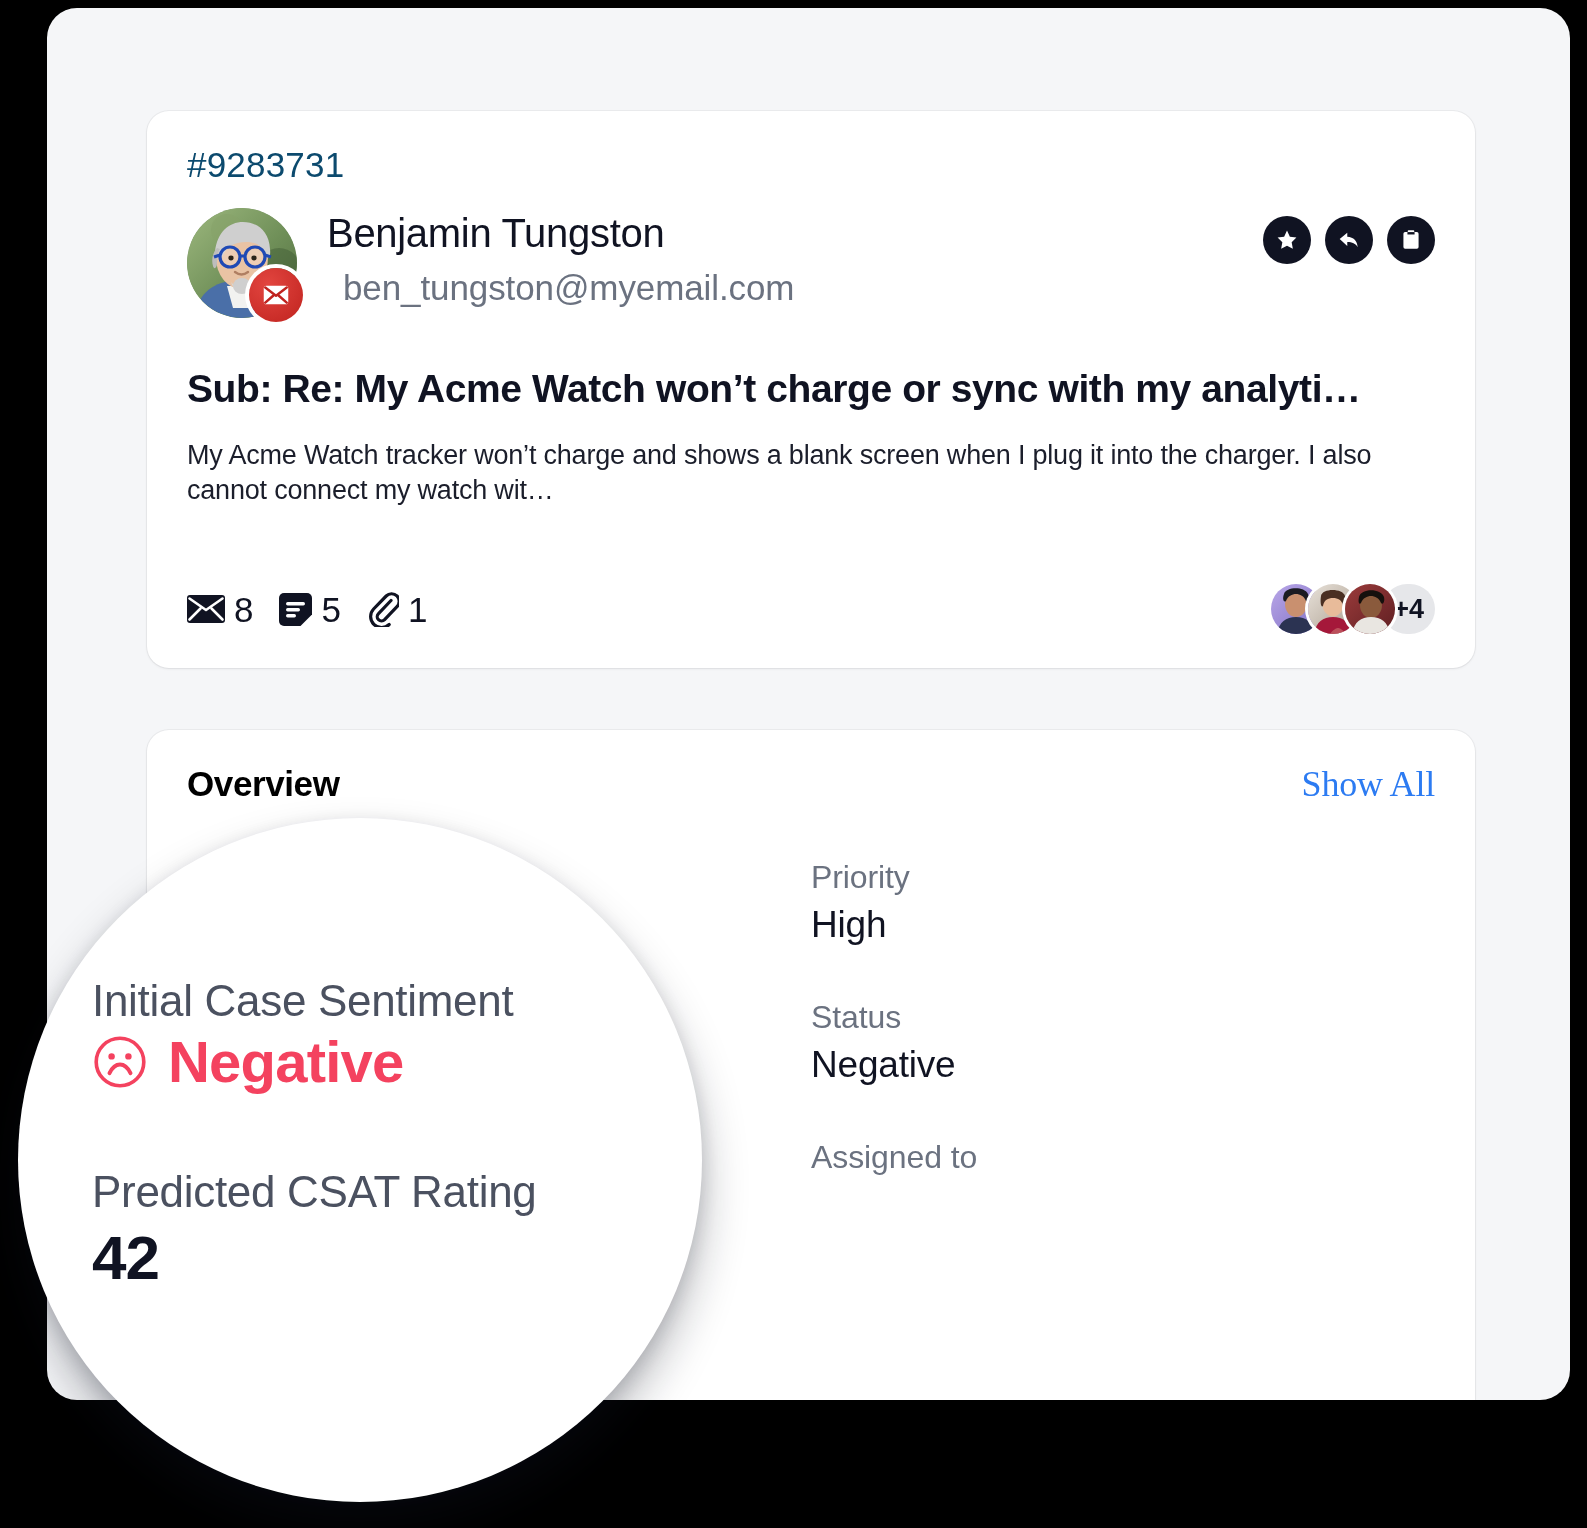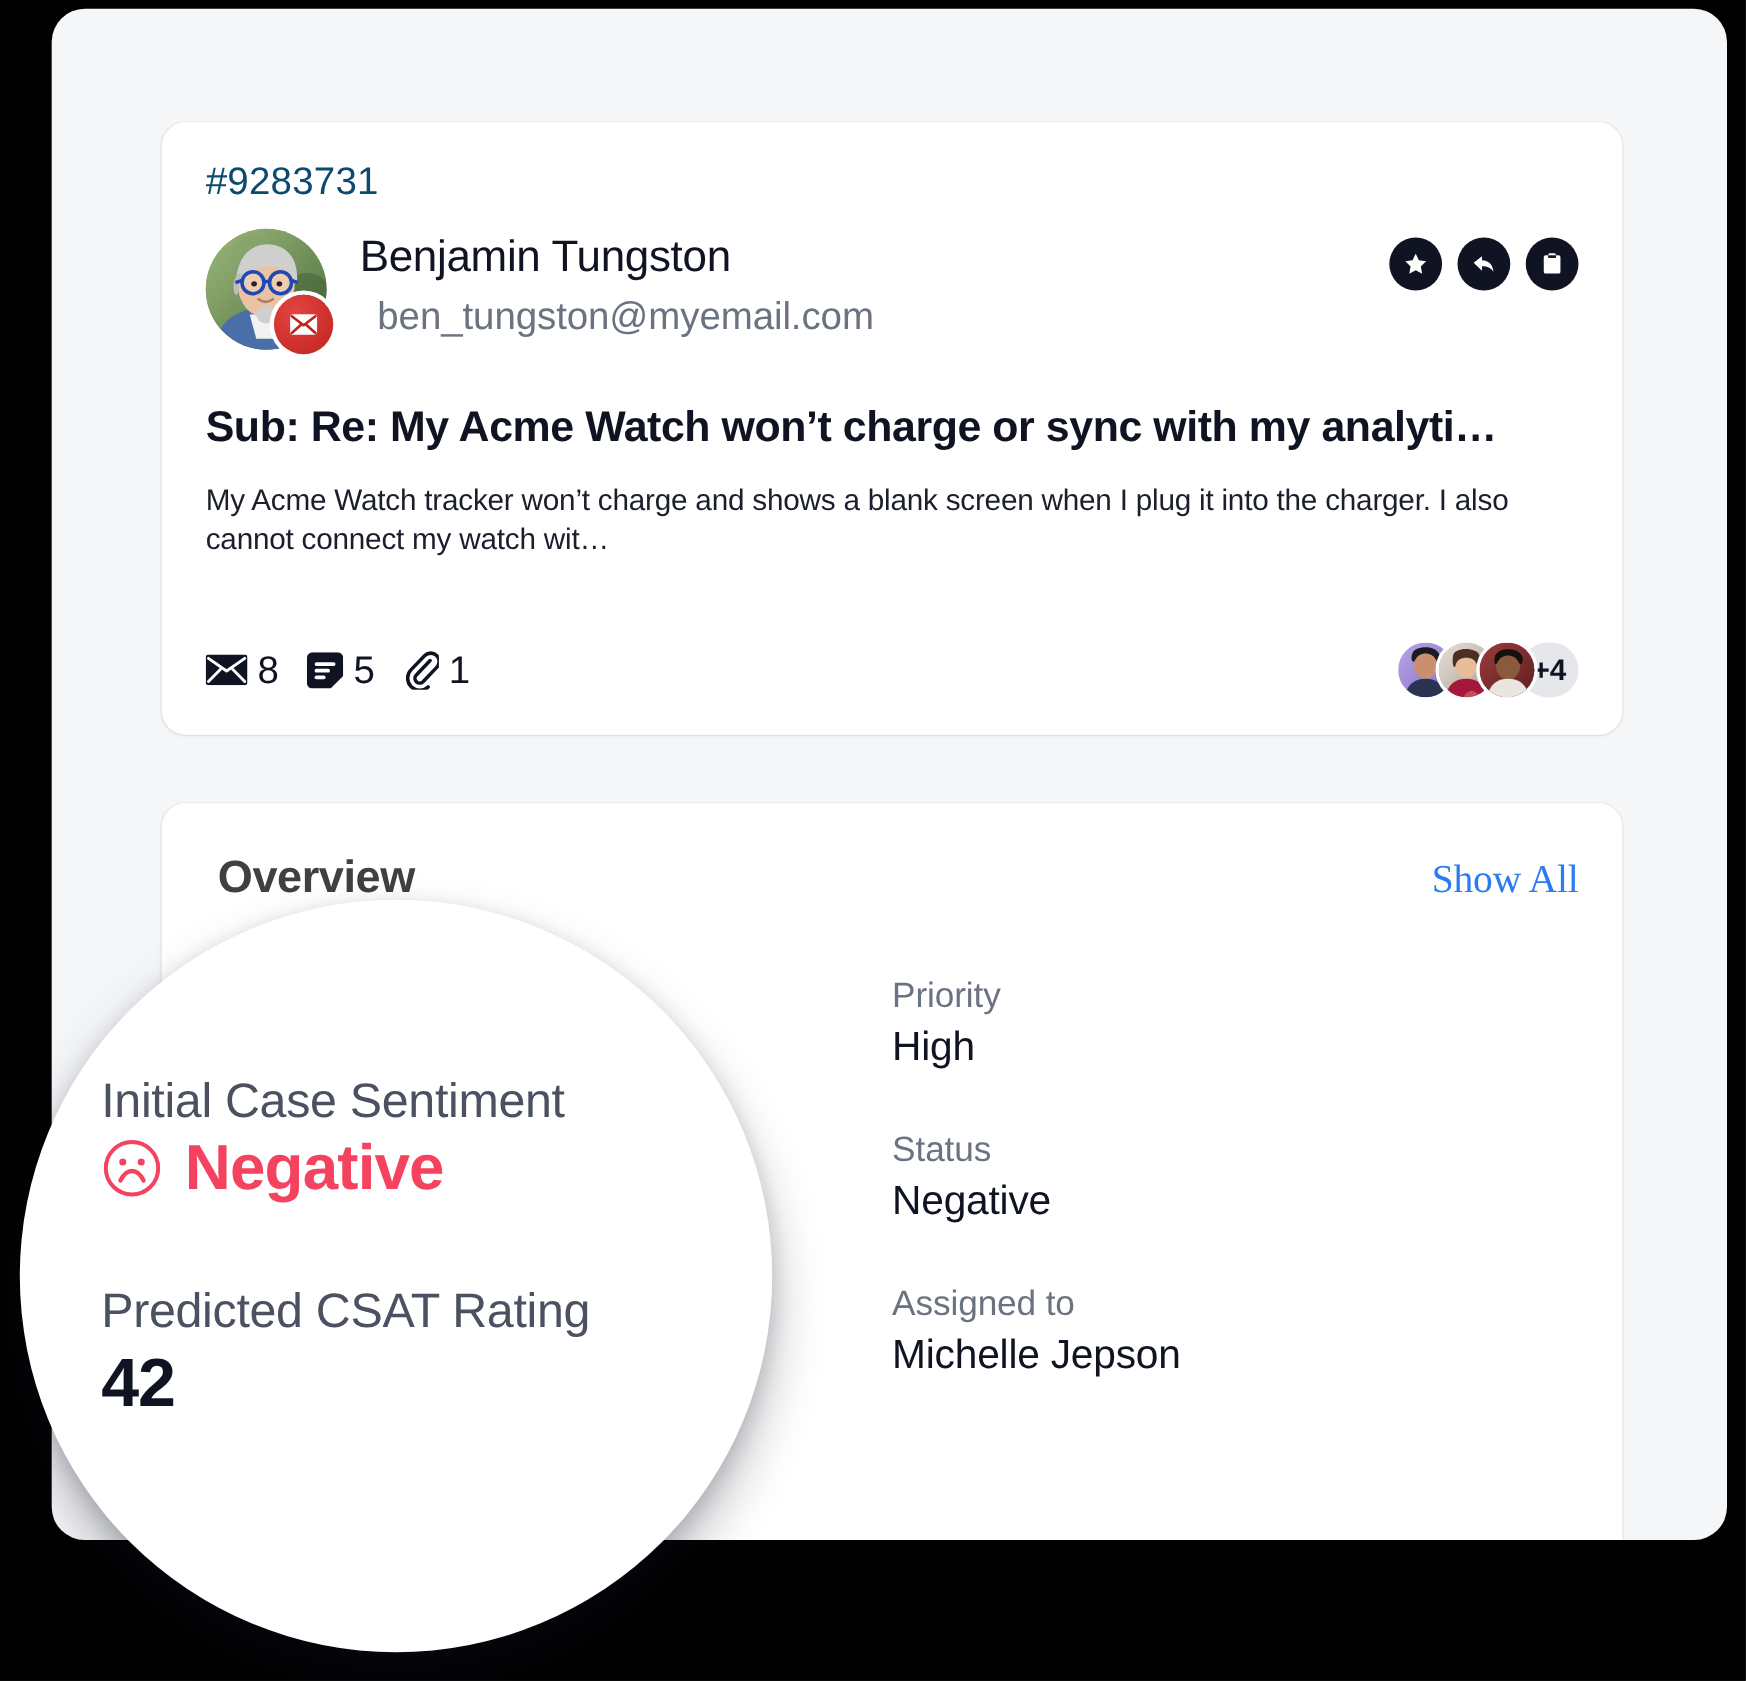--- a/index.html
+++ b/index.html
@@ -217,26 +217,26 @@
     border-bottom-left-radius: 0;
     border-bottom-right-radius: 0;
   }
   .overview-head {
     display: flex;
     align-items: baseline;
     justify-content: space-between;
     padding: 36px 40px 0 40px;
   }
   .overview-title {
-    font-size: 41px;
-    font-weight: 700;
-    color: #404040;
+    font-size: 35px;
+    font-weight: 700;
+    color: #000000;
     letter-spacing: -0.4px;
     line-height: 1;
-    margin: 11px;
+    margin: 0;
   }
   .show-all {
     font-size: 36px;
     color: #2c7bf2;
     line-height: 1;
     cursor: pointer;
     letter-spacing: -0.2px;
     font-family: Liberation Serif, serif;
   }
 
@@ -537,21 +537,20 @@
         <div class="ov-field">
           <p class="ov-label">Priority</p>
           <p class="ov-value">High</p>
         </div>
         <div class="ov-field">
           <p class="ov-label">Status</p>
           <p class="ov-value">Negative</p>
         </div>
         <div class="ov-field">
           <p class="ov-label">Assigned to</p>
-          <p class="ov-value">Michelle Jepson</p>
         </div>
       </div>
 
     </div>
   </div>
 
 </div>
 
 <div class="magnifier">
   <div class="mag-content">

